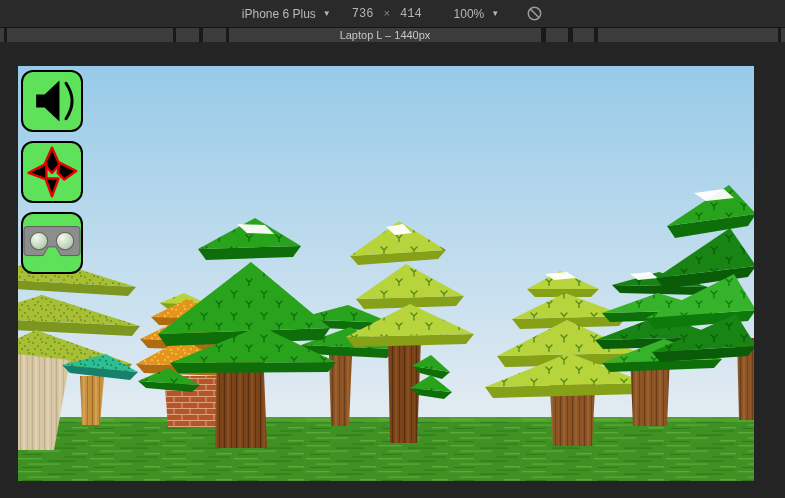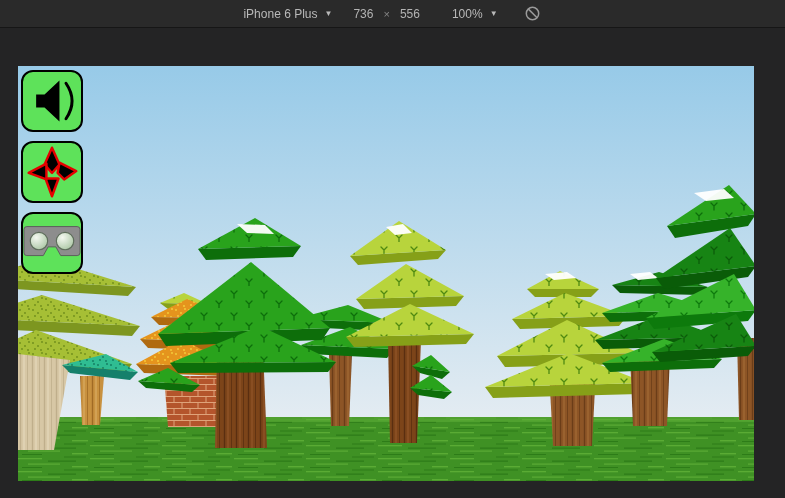--- a/index.html
+++ b/index.html
@@ -5,21 +5,21 @@
   html,body{margin:0;padding:0;background:#242425;}
   .stage{position:relative;width:785px;height:498px;background:#242425;overflow:hidden;
          font-family:"Liberation Sans",sans-serif;}
   
   .dt-toolbar{position:absolute;left:0;top:0;width:785px;height:27px;background:#2a2a2a;
               border-bottom:1px solid #161616;display:flex;align-items:center;justify-content:center;
               color:#b9b9b9;font-size:12px;}
   .dt-group{display:flex;align-items:center;}
   .dt-caret{font-size:8px;margin-left:7px;color:#b9b9b9;}
   .dt-device{margin-right:21px;cursor:pointer;}
-  .dt-dims{display:flex;align-items:center;margin-right:32px;}
+  .dt-dims{display:flex;align-items:center;margin-right:32px;font-family:Liberation Mono, monospace;}
   .dt-dims .num{color:#b3b3b3;}
   .dt-dims .times{color:#868686;margin:0 10px;font-size:11px;}
   .dt-zoom{margin-right:26px;cursor:pointer;text-align:center;}
   .dt-rotate{width:18px;height:18px;display:flex;align-items:center;justify-content:center;cursor:pointer;}
   
   .bp-bar{position:absolute;left:0;top:28px;width:785px;height:14px;background:#191919;}
   .bp-seg{position:absolute;top:0;height:14px;background:#3c3c3c;cursor:pointer;}
   .bp-label{position:absolute;top:0;height:14px;line-height:14px;text-align:center;
             color:#c6c6c6;font-size:11px;white-space:nowrap;pointer-events:none;}
   
@@ -37,34 +37,46 @@
 <div class="stage">
 
   <div class="dt-toolbar">
     <div class="dt-group dt-device">
       <span>iPhone 6 Plus</span>
       <span class="dt-caret">▼</span>
     </div>
     <div class="dt-dims">
       <span class="num">736</span>
       <span class="times">×</span>
-      <span class="num">556</span>
+      <span class="num">414</span>
     </div>
     <div class="dt-group dt-zoom">
       <span>100%</span>
       <span class="dt-caret">▼</span>
     </div>
     <div class="dt-rotate">
       <svg width="17" height="17" viewBox="0 0 17 17">
         <circle cx="8.5" cy="8.5" r="6.2" fill="none" stroke="#9a9a9a" stroke-width="1.5"></circle>
         <line x1="4.2" y1="3.9" x2="13.1" y2="12.8" stroke="#9a9a9a" stroke-width="1.5"></line>
       </svg>
     </div>
   </div>
 
+  <div class="bp-bar" id="bpBar">
+      <div class="bp-seg" style="left: 781px; width: 4px;"></div>
+      <div class="bp-seg" style="left: 598px; width: 180px;"></div>
+      <div class="bp-seg" style="left: 573px; width: 21px;"></div>
+      <div class="bp-seg" style="left: 546px; width: 22px;"></div>
+      <div class="bp-seg" style="left: 229px; width: 312px;"></div>
+      <div class="bp-seg" style="left: 203px; width: 23px;"></div>
+      <div class="bp-seg" style="left: 176px; width: 23px;"></div>
+      <div class="bp-seg" style="left: 7px; width: 166px;"></div>
+      <div class="bp-seg" style="left: 0px; width: 4px;"></div>
+    <div class="bp-label" id="bpLabel" style="left: 229px; width: 312px;">Laptop L – 1440px</div>
+  </div>
 
   <div class="viewport">
     <svg class="scene" id="scene" width="736" height="415" viewBox="0 0 736 415">
         <defs>
           <linearGradient id="sky" x1="0" y1="0" x2="0" y2="1">
             <stop offset="0" stop-color="#97cae8"></stop>
             <stop offset="1" stop-color="#e4ecf2"></stop>
           </linearGradient>
           <pattern id="olive" width="13" height="11" patternUnits="userSpaceOnUse">
             <rect width="13" height="11" fill="#a6bf35"></rect>

